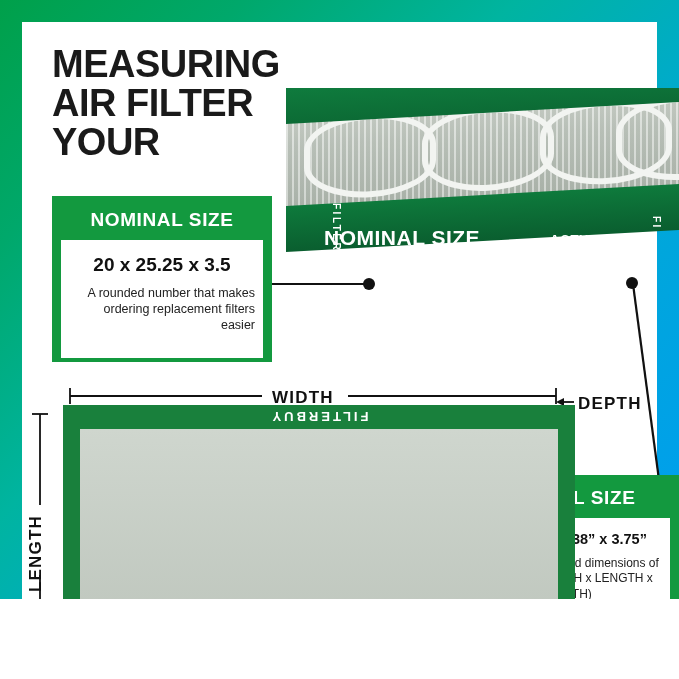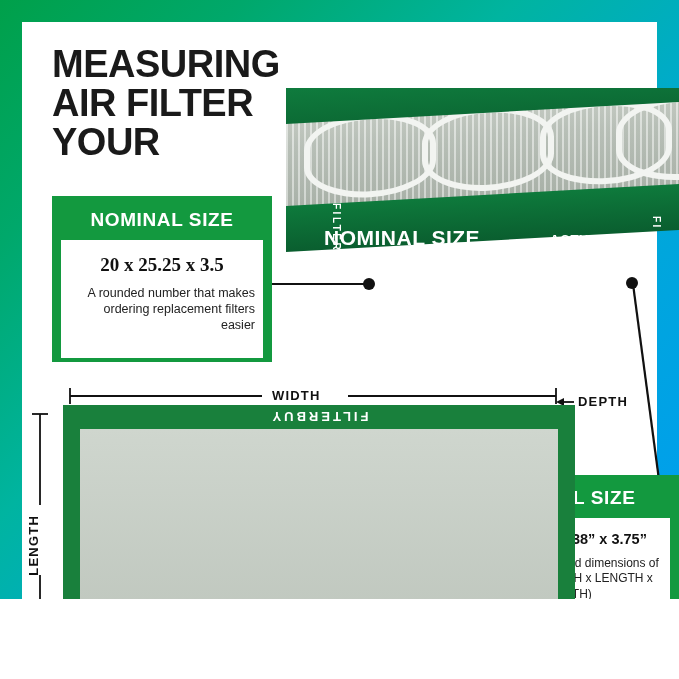--- a/index.html
+++ b/index.html
@@ -168,21 +168,21 @@
 
   #nominal-callout {
     left: 52px;
     top: 196px;
     width: 220px;
     height: 166px;
     padding: 9px;
   }
   #nominal-callout .c-head { font-size: 19px; padding: 4px 0 9px; }
   #nominal-callout .c-body { padding: 14px 8px 12px; height: 118px; }
-  #nominal-callout .c-value { font-size: 19px; margin-bottom: 9px; font-family: Liberation Serif, serif; }
+  #nominal-callout .c-value { font-size: 19px; margin-bottom: 9px; }
   #nominal-callout .c-desc { font-size: 12.5px; text-align: right; }
 
   #actual-callout {
     left: 460px;
     top: 475px;
     width: 219px;
     height: 159px;
     padding: 9px;
   }
   #actual-callout .c-head { font-size: 19px; padding: 3px 0 9px; }
@@ -260,21 +260,21 @@
     font-weight: bold;
     letter-spacing: 2px;
     writing-mode: vertical-rl;
     z-index: 4;
   }
   
   .dim-label {
     position: absolute;
     color: #111111;
     font-weight: bold;
-    font-size: 13px;
+    font-size: 17px;
     letter-spacing: 1.2px;
   }
   #label-width { left: 272px; top: 388px; }
   #label-depth { left: 578px; top: 394px; text-align: right; }
   #label-length {
     left: 26px; top: 515px;
     writing-mode: vertical-rl;
     transform: rotate(180deg);
   }
 </style>

